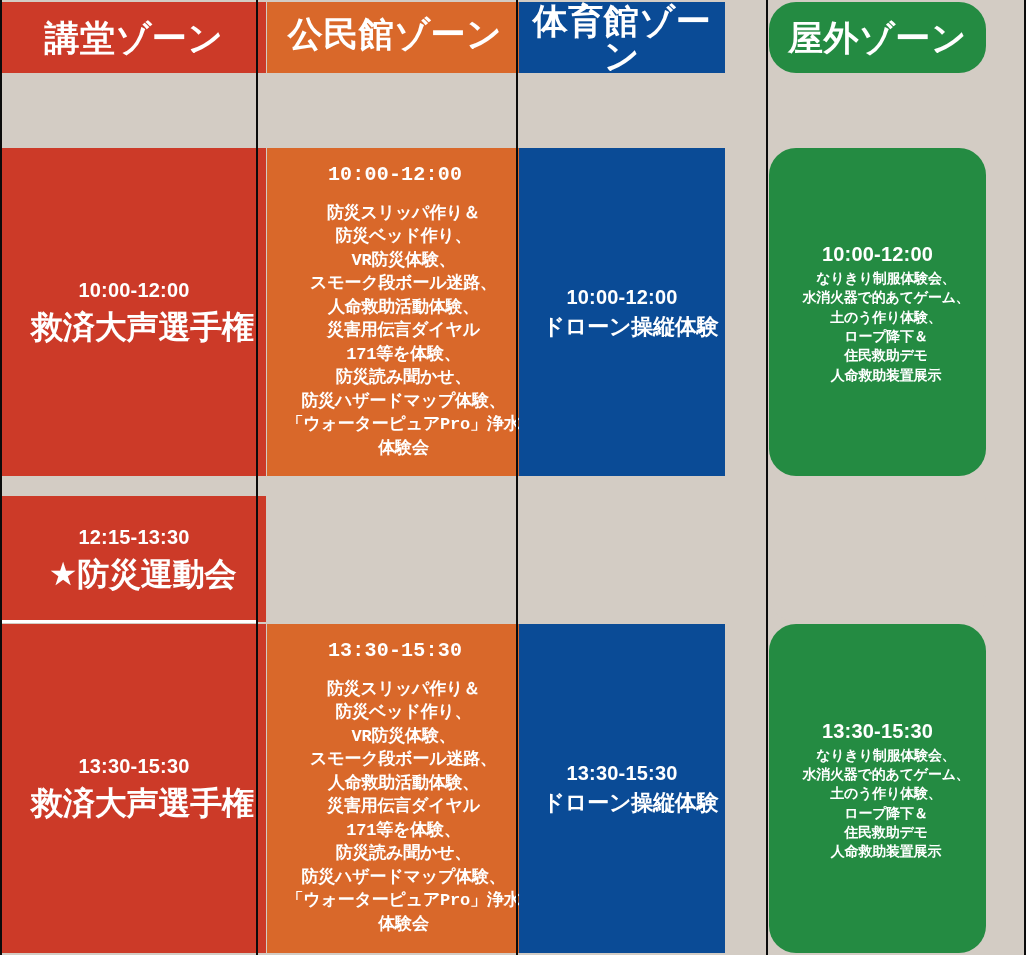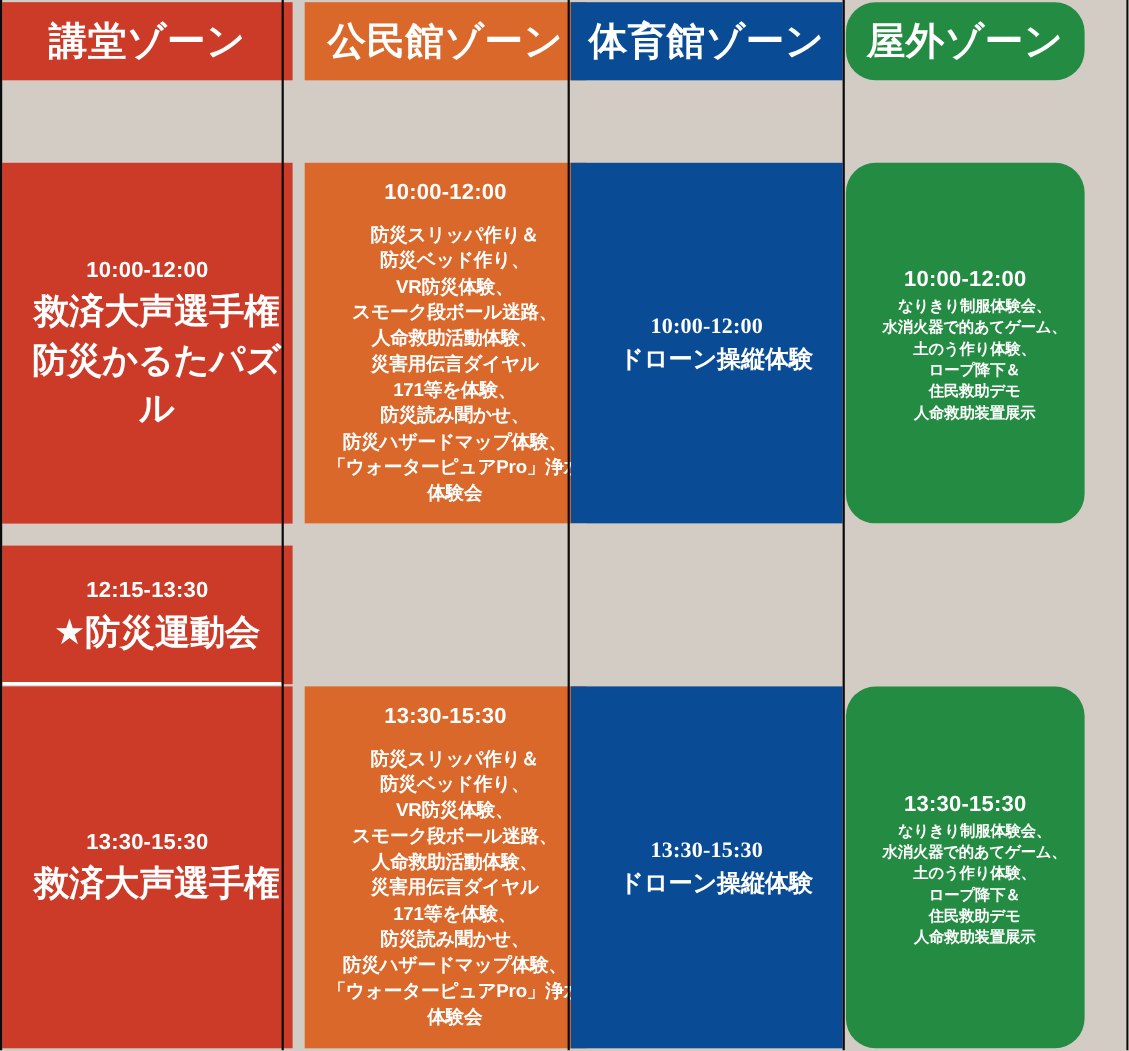--- a/index.html
+++ b/index.html
@@ -58,22 +58,22 @@
   
   .t-lg  { font-size: 32px; }
   .t-md  { font-size: 22px; }
   .t-sm  { font-size: 14px; }
   .t-xs  { font-size: 17px; }
 
   .lines { display: flex; flex-direction: column; align-items: center; padding-left: 17px; }
 
   
   .col-1 { left: 2px;   width: 264px; }
-  .col-2 { left: 277px; width: 256px; }
-  .col-3 { left: 519px; width: 247px; font-family: Liberation Serif, serif; }
+  .col-2 { left: 267px; width: 256px; font-family: Liberation Mono, monospace; }
+  .col-3 { left: 519px; width: 206px; }
   .col-4 { left: 769px; width: 217px; border-radius: 27px; }
 
   
   .c-red    { background: #cc3a28; }
   .c-orange { background: #d9682a; }
   .c-blue   { background: #0a4b96; }
   .c-green  { background: #248b42; }
 
   
   .divider {
@@ -112,21 +112,20 @@
     <span>体育館ゾーン</span>
   </div>
   <div class="block zone-header col-4 c-green">
     <span>屋外ゾーン</span>
   </div>
 
   <div class="block col-1 c-red" style="top:148px; height:328px;">
     <div class="time-line">10:00-12:00</div>
     <div class="lines">
       <div class="title-line t-lg">救済大声選手権</div>
-      <div class="title-line t-lg">防災かるたパズル</div>
     </div>
   </div>
 
   <div class="block col-2 c-orange" style="top:148px; height:328px; justify-content:flex-start; padding-top:12px;">
     <div class="time-line">10:00-12:00</div>
     <div class="lines" style="margin-top:12px;">
       <div class="title-line t-xs">防災スリッパ作り＆</div>
       <div class="title-line t-xs">防災ベッド作り、</div>
       <div class="title-line t-xs">VR防災体験、</div>
       <div class="title-line t-xs">スモーク段ボール迷路、</div>

